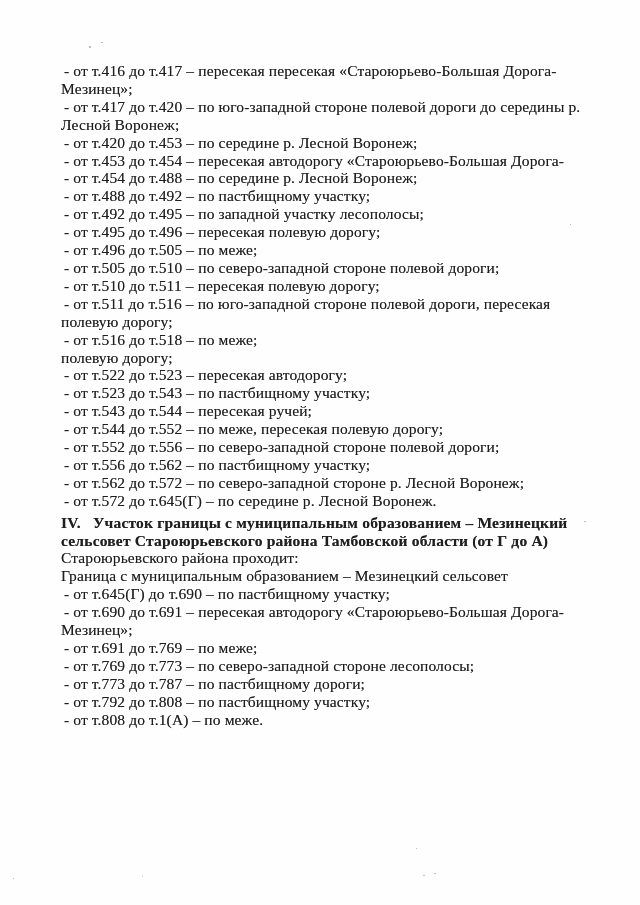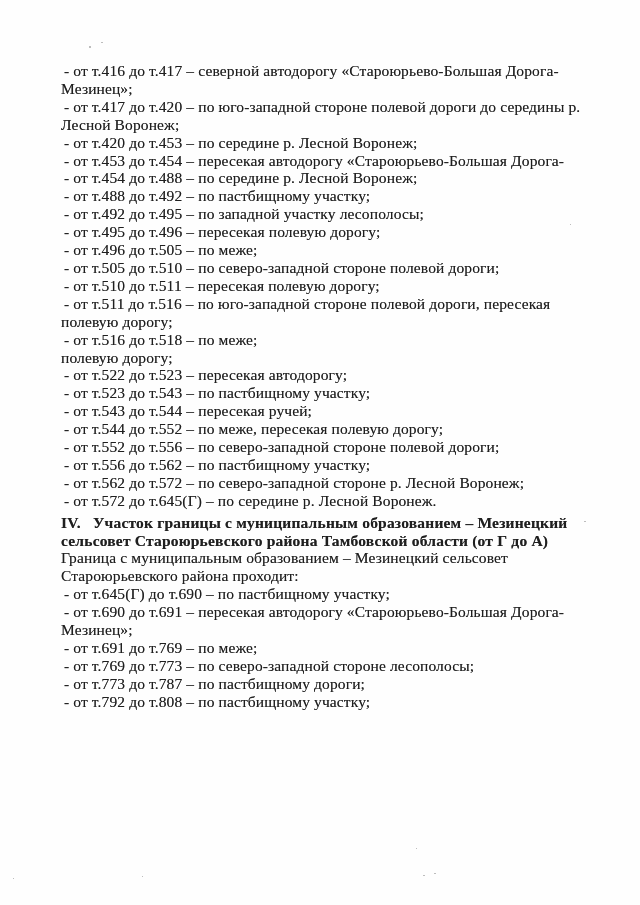--- a/index.html
+++ b/index.html
@@ -56,21 +56,21 @@
   }
 </style>
 </head>
 <body>
 
 <div class="page">
 
   <div class="content">
 
     <div class="list-block">
-        <div class="line dash">- от т.416 до т.417 – северной автодорогу «Староюрьево-Большая Дорога-</div>
+        <div class="line dash">- от т.416 до т.417 – пересекая пересекая «Староюрьево-Большая Дорога-</div>
         <div class="line">Мезинец»;</div>
         <div class="line dash">- от т.417 до т.420 – по юго-западной стороне полевой дороги до середины р.</div>
         <div class="line">Лесной Воронеж;</div>
         <div class="line dash">- от т.420 до т.453 – по середине р. Лесной Воронеж;</div>
         <div class="line dash">- от т.453 до т.454 – пересекая автодорогу «Староюрьево-Большая Дорога-</div>
         <div class="line dash">- от т.454 до т.488 – по середине р. Лесной Воронеж;</div>
         <div class="line dash">- от т.488 до т.492 – по пастбищному участку;</div>
         <div class="line dash">- от т.492 до т.495 – по западной участку лесополосы;</div>
         <div class="line dash">- от т.495 до т.496 – пересекая полевую дорогу;</div>
         <div class="line dash">- от т.496 до т.505 – по меже;</div>
@@ -89,32 +89,33 @@
         <div class="line dash">- от т.562 до т.572 – по северо-западной стороне р. Лесной Воронеж;</div>
         <div class="line dash">- от т.572 до т.645(Г) – по середине р. Лесной Воронеж.</div>
       </div>
 
     <div class="heading-block">
         <div class="line">IV.   Участок границы с муниципальным образованием – Мезинецкий</div>
         <div class="line">сельсовет Староюрьевского района Тамбовской области (от Г до А)</div>
       </div>
 
     <div class="intro-block">
+        <div class="line">Староюрьевского района проходит:</div>
         <div class="line">Граница с муниципальным образованием – Мезинецкий сельсовет</div>
-        <div class="line">Староюрьевского района проходит:</div>
       </div>
 
     <div class="list-block">
         <div class="line dash">- от т.645(Г) до т.690 – по пастбищному участку;</div>
         <div class="line dash">- от т.690 до т.691 – пересекая автодорогу «Староюрьево-Большая Дорога-</div>
         <div class="line">Мезинец»;</div>
         <div class="line dash">- от т.691 до т.769 – по меже;</div>
         <div class="line dash">- от т.769 до т.773 – по северо-западной стороне лесополосы;</div>
         <div class="line dash">- от т.773 до т.787 – по пастбищному дороги;</div>
         <div class="line dash">- от т.792 до т.808 – по пастбищному участку;</div>
+        <div class="line dash">- от т.808 до т.1(А) – по меже.</div>
       </div>
 
   </div>
 
   <div class="speck" style="left:89px;top:46px;width:2px;height:2px;"></div>
   <div class="speck" style="left:101px;top:42px;width:2px;height:1px;"></div>
   <div class="speck" style="left:570px;top:224px;width:1px;height:1px;"></div>
   <div class="speck" style="left:584px;top:521px;width:2px;height:1px;"></div>
   <div class="speck" style="left:416px;top:848px;width:1px;height:1px;"></div>
   <div class="speck" style="left:423px;top:875px;width:2px;height:1px;"></div>

